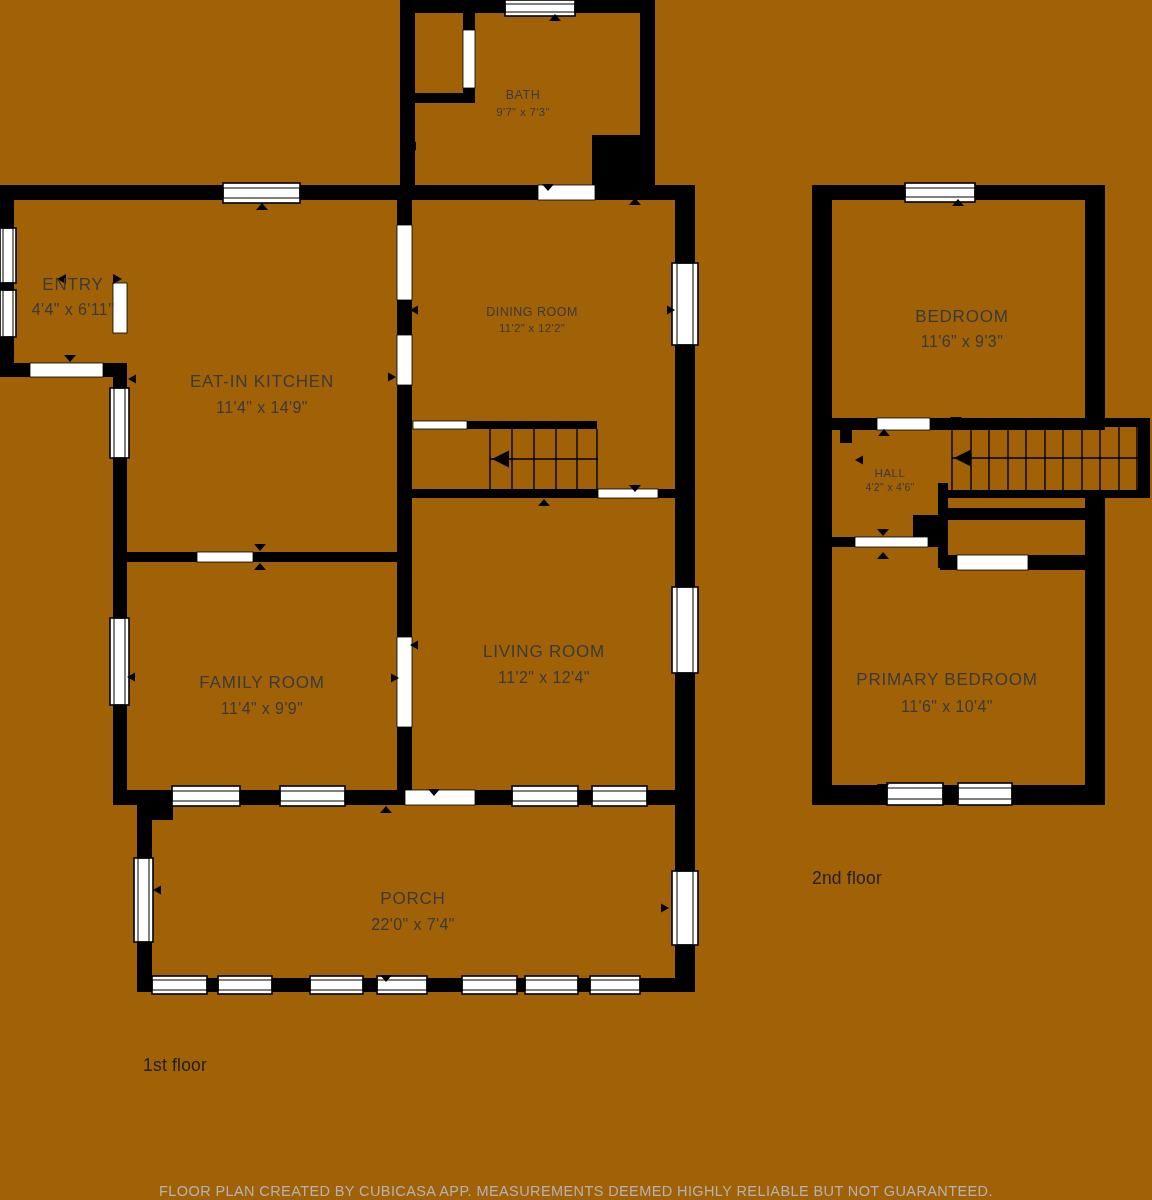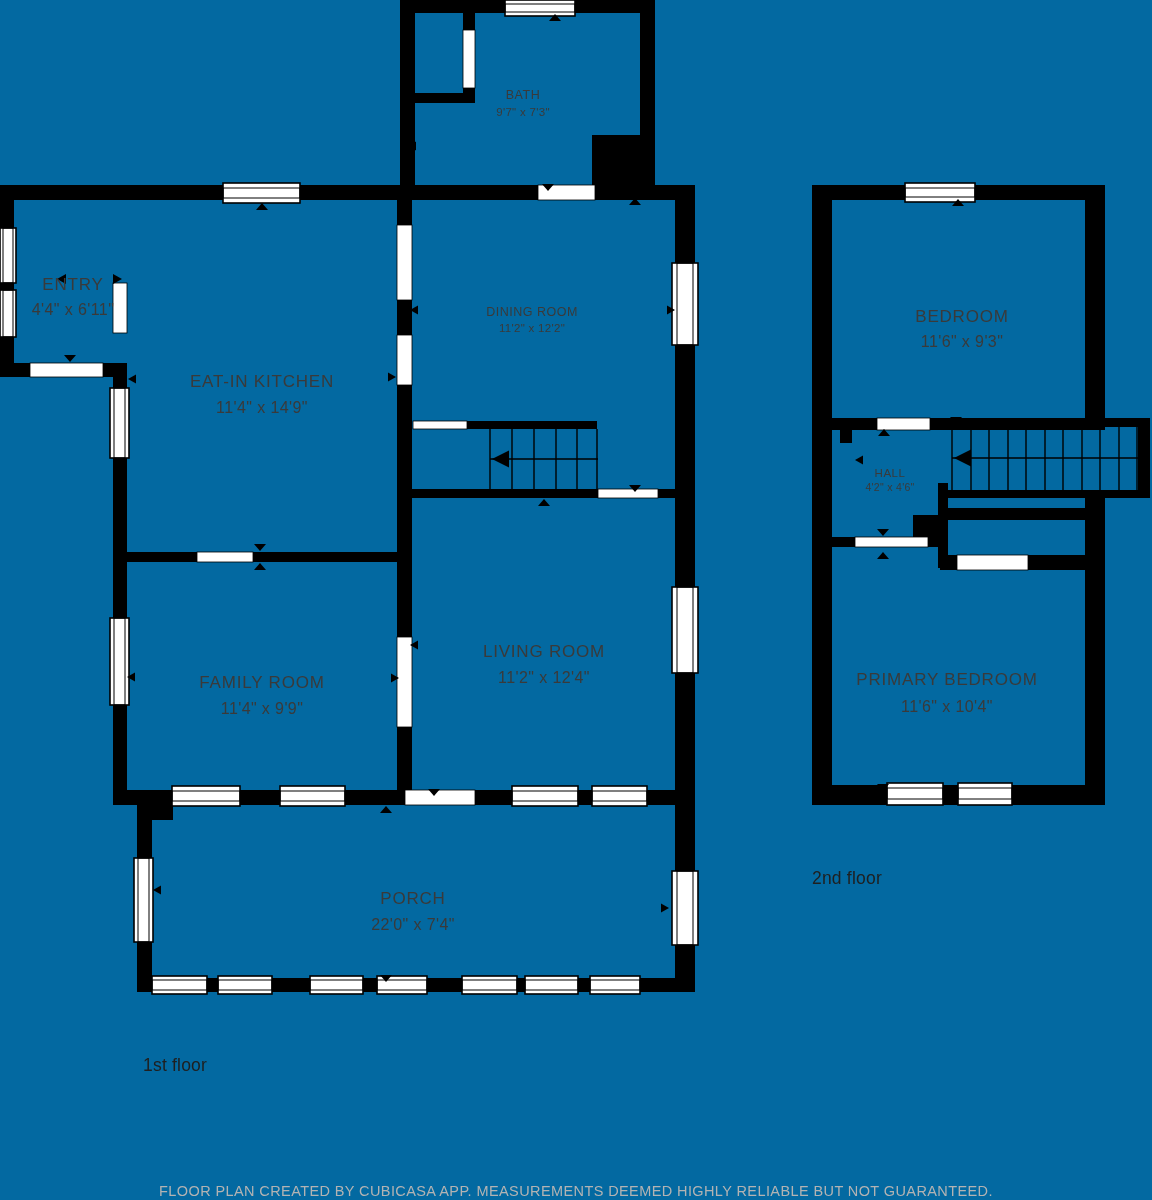--- a/index.html
+++ b/index.html
@@ -1,16 +1,16 @@
 <!DOCTYPE html>
 <html><head>
 <meta charset="utf-8">
 <style>
   html,body{margin:0;padding:0;background:#ffffff;}
-  .page{position:relative;width:1152px;height:1200px;background:#0369a1;overflow:hidden;}
+  .page{position:relative;width:1152px;height:1200px;background:#a16207;overflow:hidden;}
   svg{display:block;}
   .wall{fill:#000000;}
   .win{fill:#ffffff;stroke:#000000;stroke-width:1.6;}
   .wini{fill:none;stroke:#000000;stroke-width:1;}
   .door{fill:#ffffff;stroke:#000000;stroke-width:0.8;}
   .tread{stroke:#000000;stroke-width:1.4;fill:none;}
   .cline{stroke:#000000;stroke-width:1.3;fill:none;}
   .arr{fill:#000000;}
   text{fill:#3a3a3a;font-family:"Liberation Sans",sans-serif;}
   .rname{font-size:17px;letter-spacing:0.8px;}

